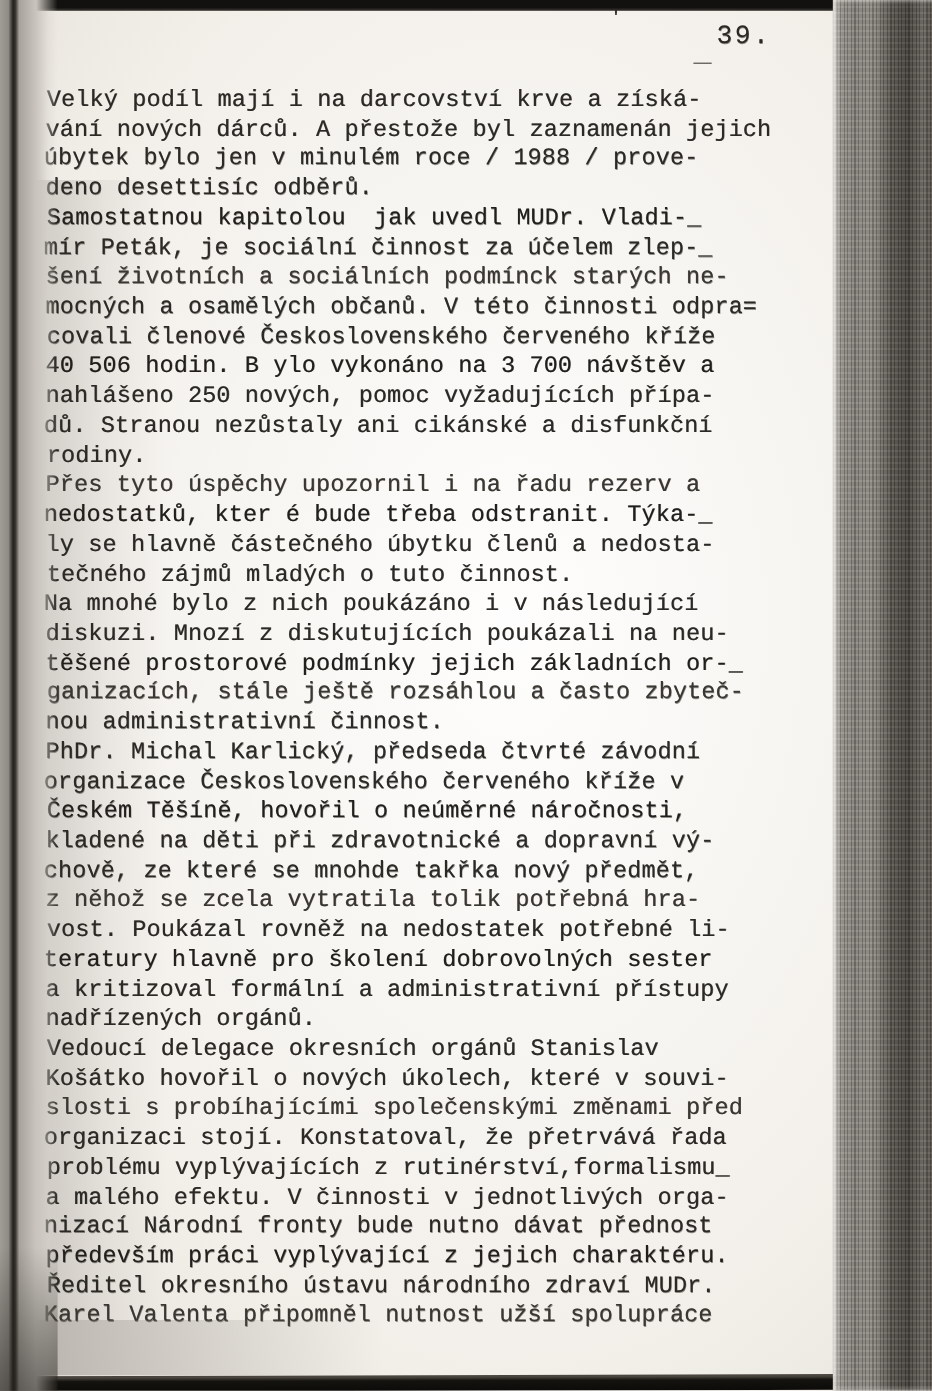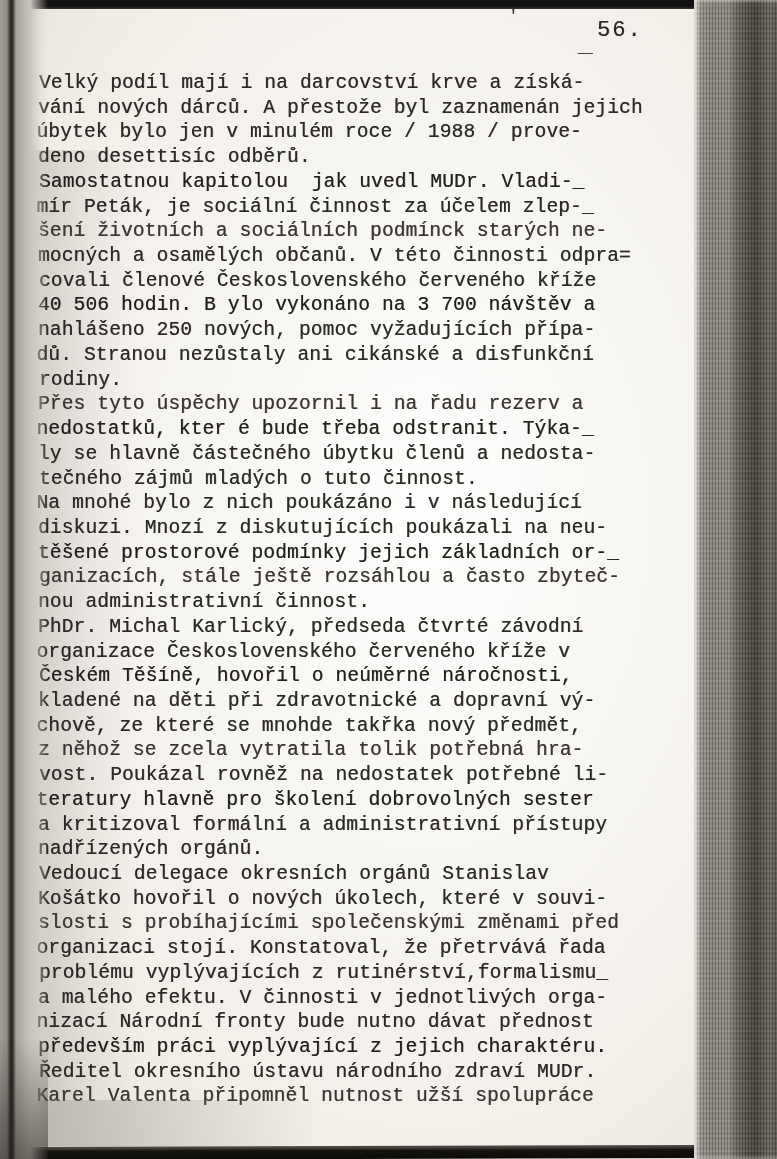--- a/index.html
+++ b/index.html
@@ -89,21 +89,21 @@
   .line:nth-child(5n){color:#211f1c;}
   .line:nth-child(7n){color:#3a3732;}
 </style>
 </head>
 <body>
 
 <div class="scan">
 
   <div class="shade-left-text"></div>
 
-  <div class="pagenum">56.</div>
+  <div class="pagenum">39.</div>
 
   <div class="mark-apostrophe">'</div>
 
   <div class="mark-overline">‾</div>
 
   <div class="text-block">
       <div class="line">Velký podíl mají i na darcovství krve a získá-</div>
       <div class="line">vání nových dárců. A přestože byl zaznamenán jejich</div>
       <div class="line">úbytek bylo jen v minulém roce / 1988 / prove-</div>
       <div class="line">deno desettisíc odběrů.</div>

